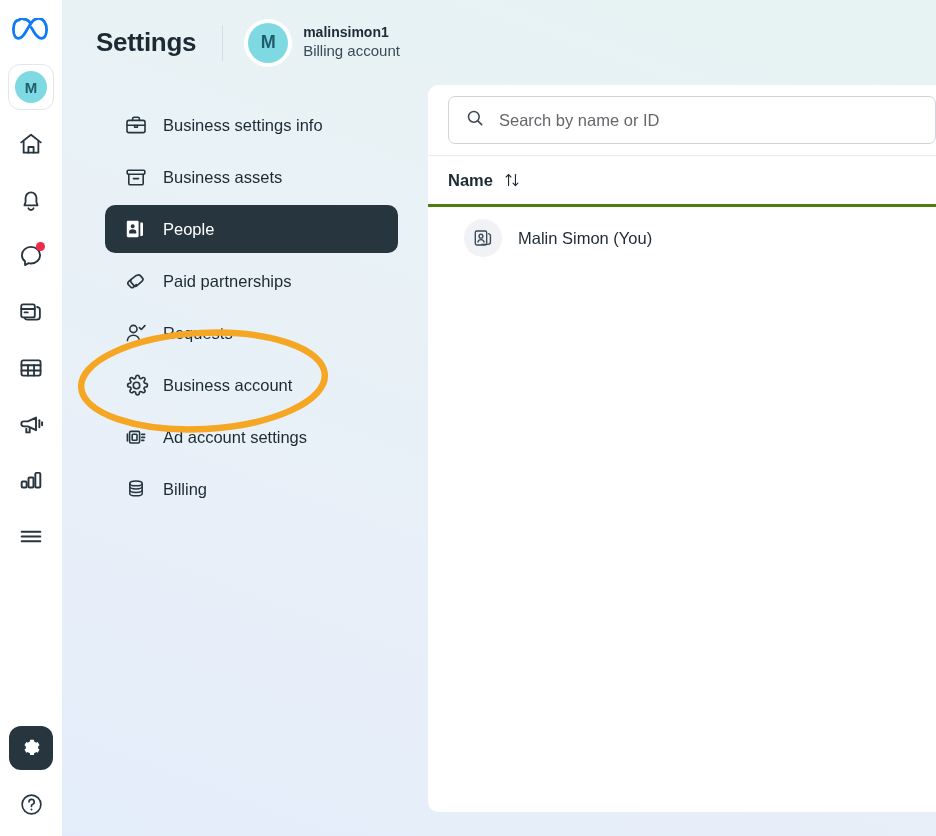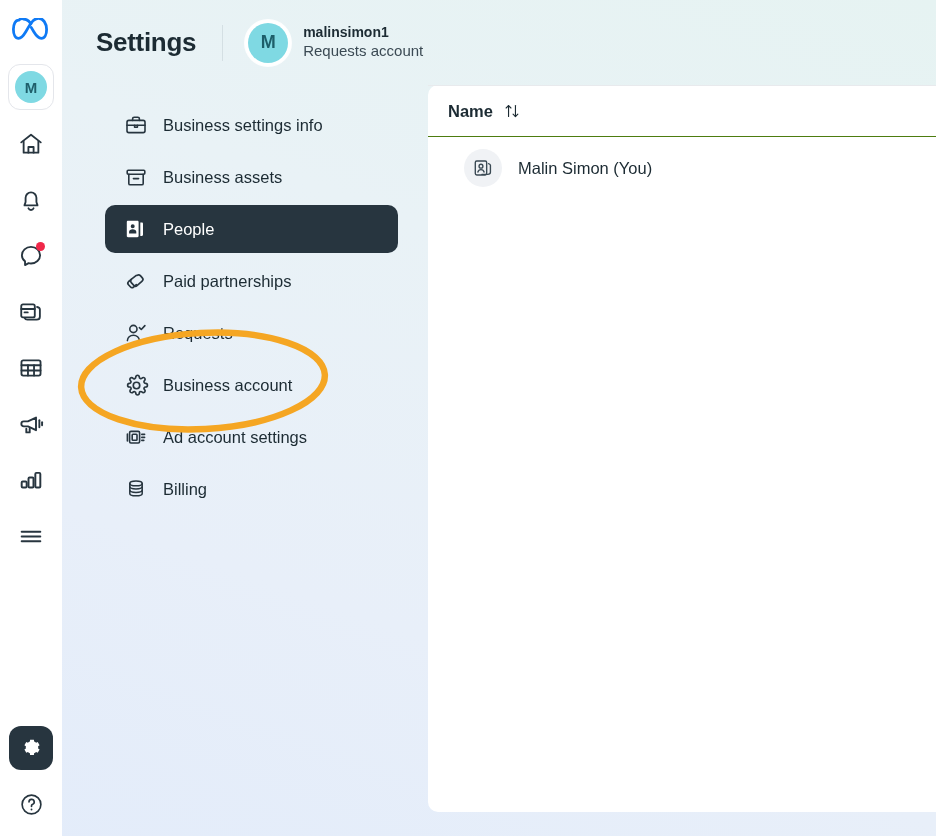--- a/index.html
+++ b/index.html
@@ -109,21 +109,21 @@
     display: flex; align-items: center; padding-left: 16px;
     background: #ffffff; cursor: text;
   }
   #search-input {
     border: none; outline: none; margin-left: 14px;
     font-size: 16.5px; color: #3b4a54;
     font-family: "Liberation Sans", sans-serif; width: 420px; background: transparent;
   }
   #search-input::placeholder { color: #65676b; }
   #table-head {
-    height: 52px; border-top: 1px solid #e8eaed; border-bottom: 1px solid #4d7c0f;
+    height: 52px; border-top: 1px solid #e8eaed; border-bottom: 3px solid #4d7c0f;
     display: flex; align-items: center; padding-left: 20px;
   }
   #col-name { font-size: 16.5px; font-weight: bold; color: #1c2b33; }
   #sort-icon { margin-left: 10px; display: flex; align-items: center; }
   .table-row { height: 62px; display: flex; align-items: center; padding-left: 36px; cursor: pointer; }
   .row-avatar {
     width: 38px; height: 38px; border-radius: 50%;
     background: #f0f2f5; display: flex; align-items: center; justify-content: center; flex: none;
   }
   .row-label { margin-left: 16px; font-size: 16.5px; color: #1c2b33; }
@@ -233,21 +233,21 @@
 </div>
 
 <div id="header">
   <div id="page-title">Settings</div>
   <div id="header-divider"></div>
   <div id="acct-avatar-wrap">
     <div id="acct-avatar">M</div>
   </div>
   <div id="acct-text">
     <div id="acct-name">malinsimon1</div>
-    <div id="acct-sub">Requests account</div>
+    <div id="acct-sub">Billing account</div>
   </div>
 </div>
 
 <div id="nav">
 
   <div class="nav-item">
     <span class="ni-icon">
       <svg width="24" height="24" viewBox="0 0 24 24" fill="none" stroke="#27353f" stroke-width="1.6" stroke-linejoin="round" stroke-linecap="round">
         <rect x="3" y="7.4" width="18" height="12.2" rx="1.8"></rect>
         <path d="M8.6 7.4V5.8c0-.9.7-1.6 1.6-1.6h3.6c.9 0 1.6.7 1.6 1.6v1.6"></path>
@@ -354,20 +354,31 @@
           <path d="M19.4 4.6 11.8 12.2"></path>
         <path d="M18.2 13.6v5.2c0 .7-.6 1.2-1.2 1.2H5.2c-.7 0-1.2-.5-1.2-1.2V7c0-.7.5-1.2 1.2-1.2h5.2"></path>
       </svg>
     </span>
   </div>
 
 </div>
 
 <div id="main-panel">
 
+  <div id="search-row">
+    <div id="search-box">
+      <span>
+        <svg width="20" height="20" viewBox="0 0 24 24" fill="none" stroke="#3b4a54" stroke-width="1.9" stroke-linecap="round">
+          <circle cx="10.6" cy="10.6" r="6.4"></circle>
+            <path d="M15.4 15.4 20 20"></path>
+        </svg>
+      </span>
+      <input id="search-input" type="text" placeholder="Search by name or ID" style="">
+    </div>
+  </div>
 
   <div id="table-head">
     <span id="col-name">Name</span>
     <span id="sort-icon">
       <svg width="18" height="18" viewBox="0 0 24 24" fill="none" stroke="#1c2b33" stroke-width="1.5" stroke-linejoin="round" stroke-linecap="round">
         <path d="M7.4 19.4V4.8"></path>
           <path d="M4.2 8 7.4 4.8 10.6 8"></path>
         <path d="M16.6 4.8v14.6"></path>
           <path d="M13.4 16.2l3.2 3.2 3.2-3.2"></path>
       </svg>

